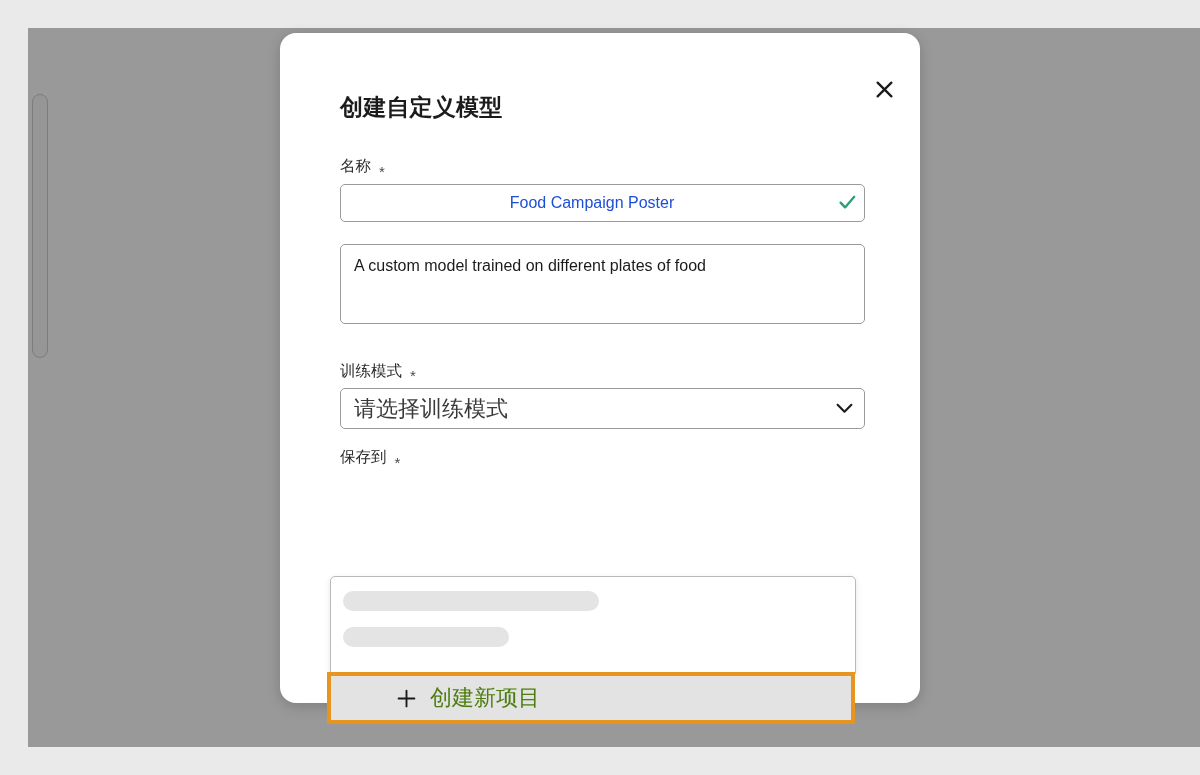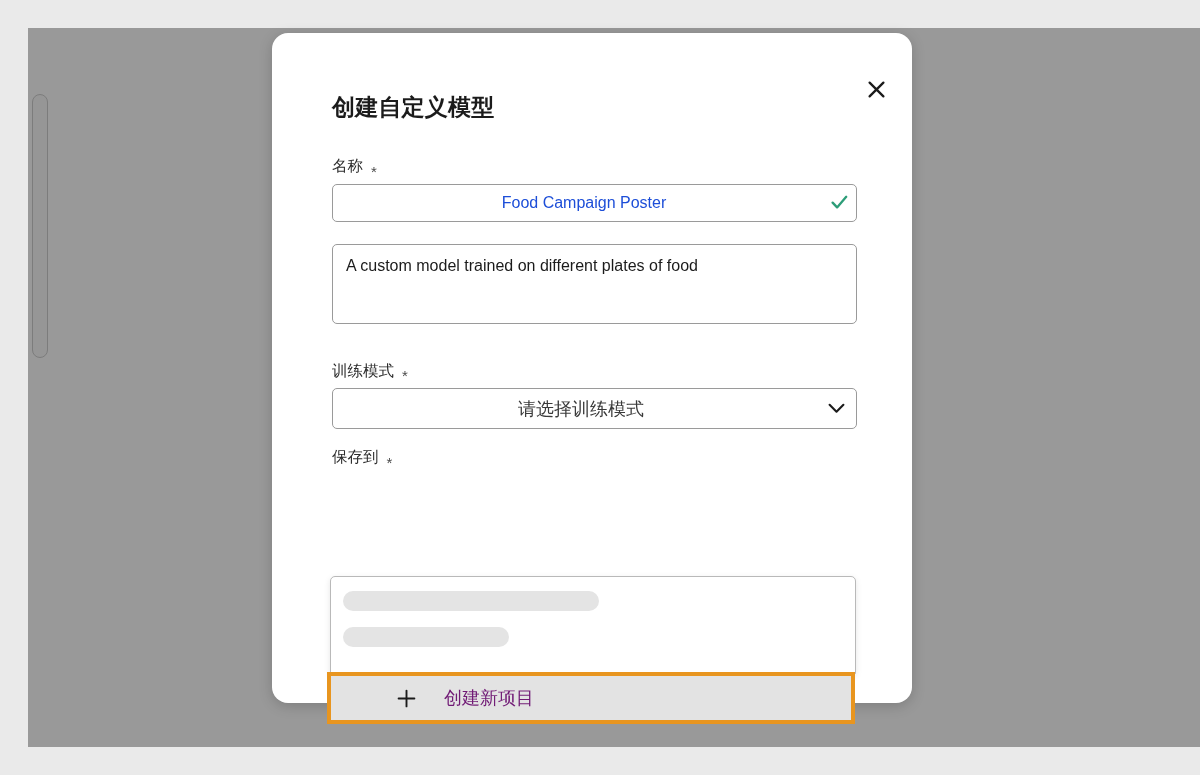--- a/index.html
+++ b/index.html
@@ -42,21 +42,21 @@
     left: 28px;
     top: 28px;
     width: 1172px;
     height: 719px;
     background: rgba(0, 0, 0, 0.40);
   }
 
   
   #modal {
     position: absolute;
-    left: 272px;
+    left: 280px;
     top: 33px;
     width: 640px;
     height: 670px;
     background: #ffffff;
     border-radius: 16px;
     box-shadow: 0 3px 14px rgba(0,0,0,0.18);
   }
 
   #close-btn {
     position: absolute;
@@ -159,24 +159,23 @@
     align-items: center;
     box-sizing: border-box;
     cursor: pointer;
   }
   .select-wrap.active {
     background: #e6e6e6;
     border-color: #8a8a8a;
   }
   .select-wrap .value {
     padding-left: 13px;
-    font-size: 18px;
+    font-size: 22px;
     color: #1b1b1b;
     flex: 1;
-    text-align: center;
   }
   .select-wrap .value.placeholder { color: #3a3a3a; }
   .chevron {
     width: 40px;
     display: flex;
     align-items: center;
     justify-content: center;
   }
 
   .gap-a { height: 22px; }
@@ -231,23 +230,23 @@
     background: #e3e3e3;
   }
   #create-project-item .plus {
     width: 26px;
     margin-left: 62px;
     display: flex;
     align-items: center;
     justify-content: center;
   }
   #create-project-item .label {
-    font-size: 18px;
-    color: #701a75;
-    margin-left: 25px;
+    font-size: 22px;
+    color: #4d7c0f;
+    margin-left: 11px;
   }
 </style>
 </head>
 <body>
 
 <div id="app-backdrop">
   <div id="left-rail"></div>
 </div>
 
 <div id="overlay"></div>

